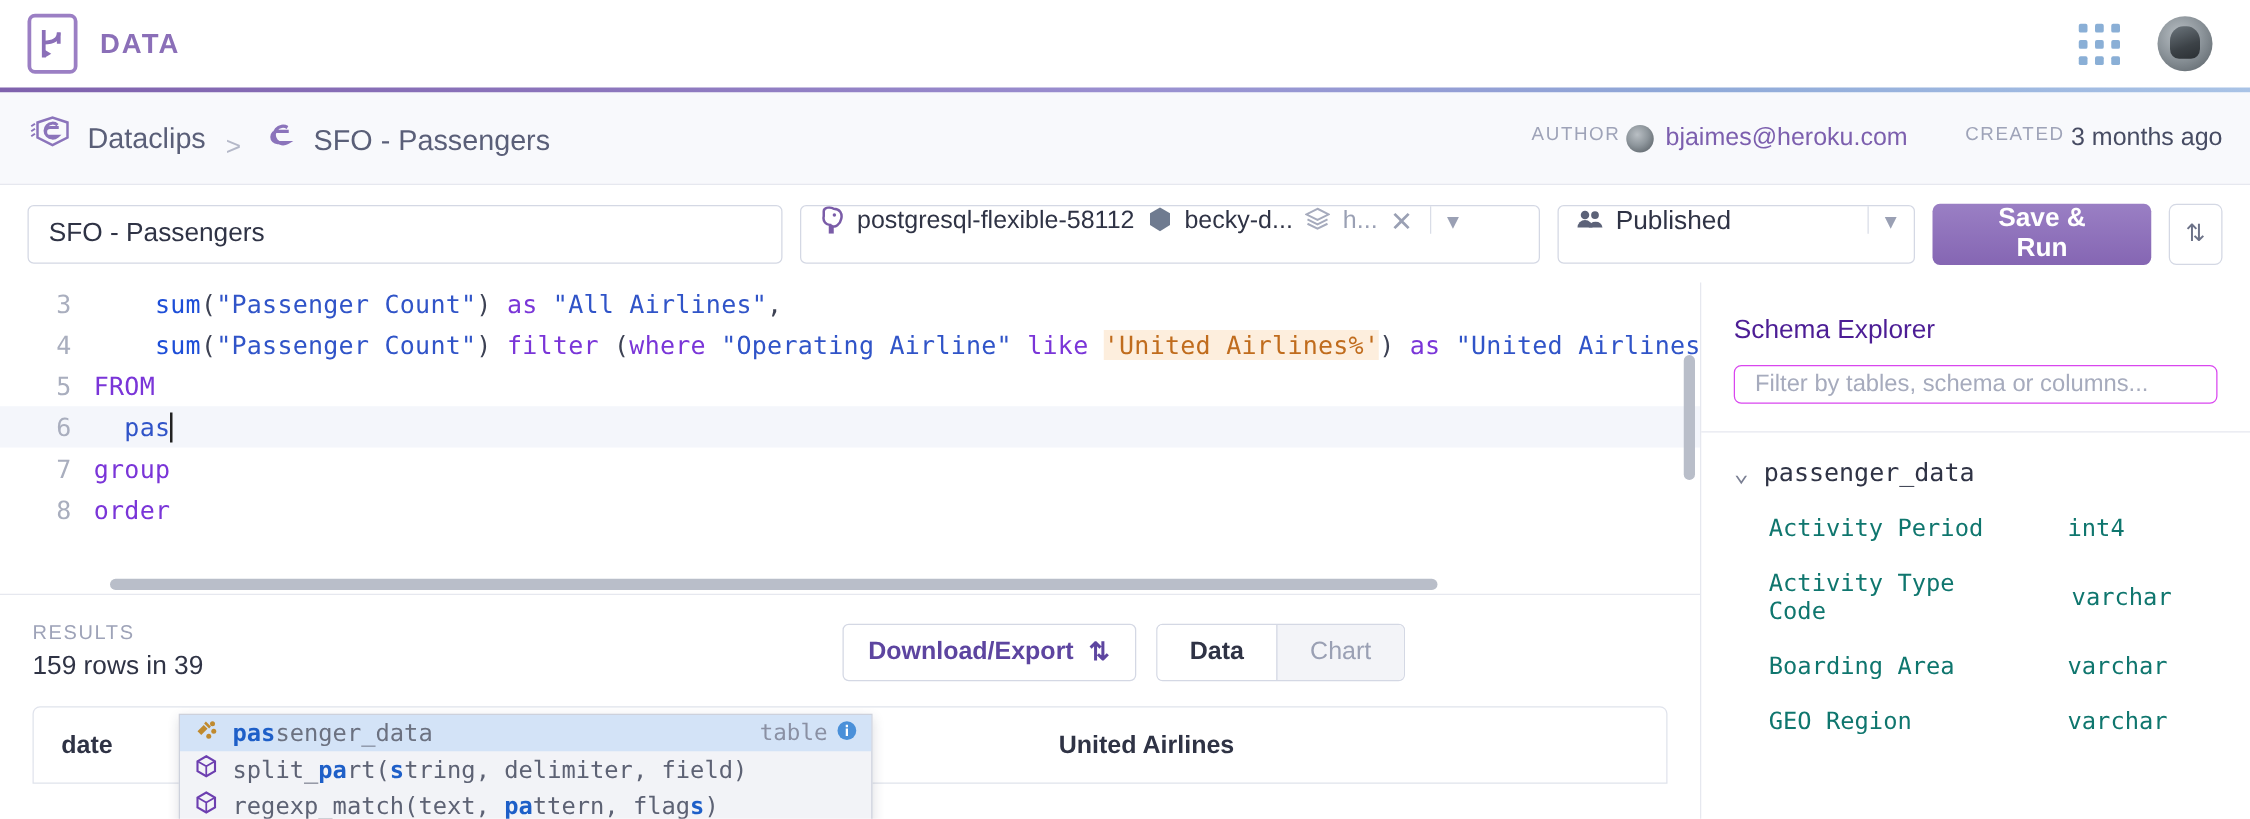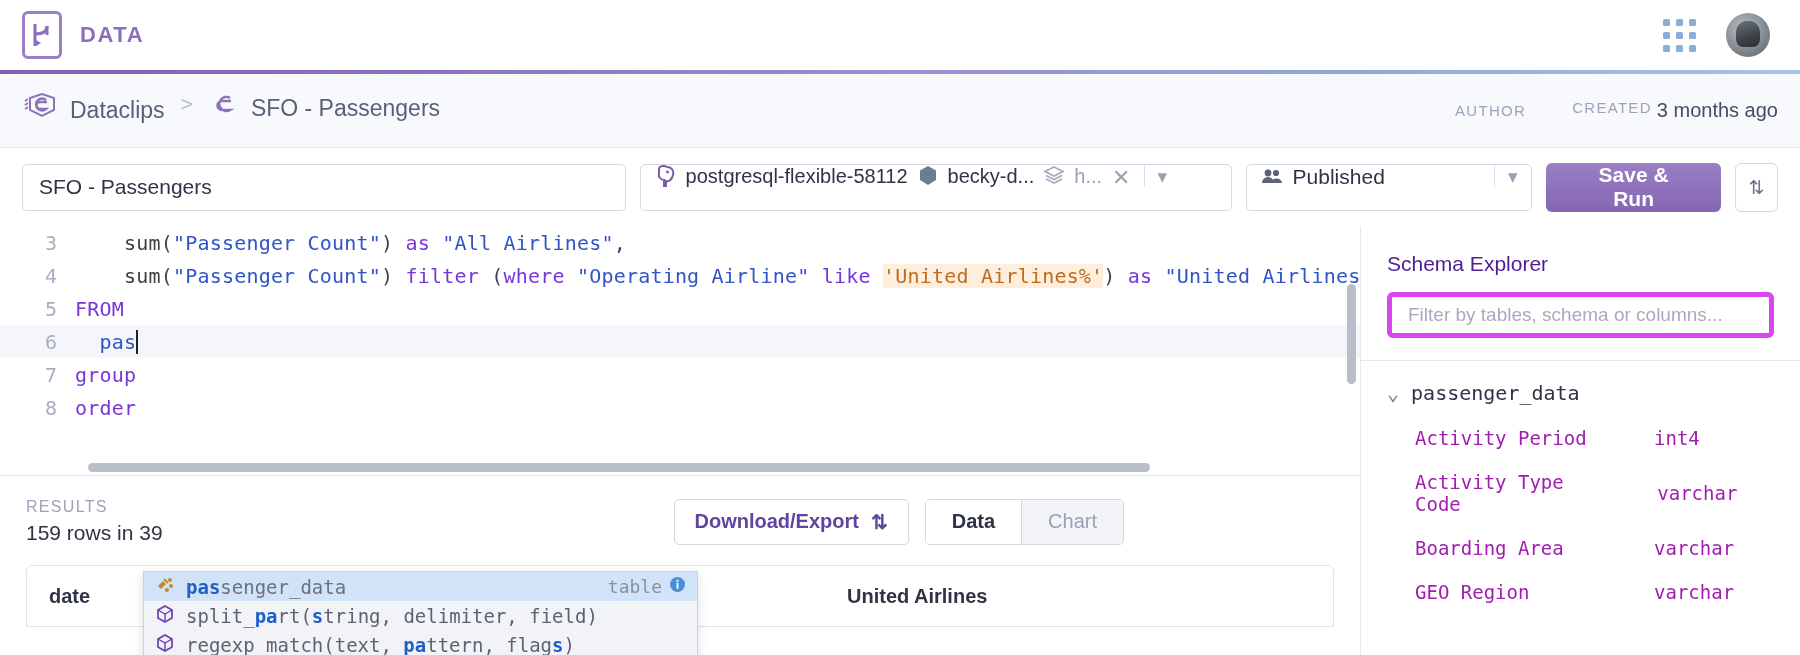--- a/index.html
+++ b/index.html
@@ -47,21 +47,21 @@
   }
 
   
   .crumbbar {
     height: 74px; width: 100%;
     background: #f8f9fc;
     display: flex; align-items: center; justify-content: space-between;
     padding: 0 22px 0 22px;
     border-bottom: 1px solid #e6e8ef;
   }
-  .crumbs { display: flex; align-items: flex-start; gap: 12px; }
+  .crumbs { display: flex; align-items: flex-end; gap: 12px; }
   .crumb-link {
     display: flex; align-items: center; gap: 12px;
     font-size: 23px; color: #5a5f78; cursor: pointer;
   }
   .crumb-sep { font-size: 21px; color: #b4b8c8; margin: 0 4px; }
   .meta-right { display: flex; align-items: center; gap: 46px; }
   .meta-col { display: flex; flex-direction: row; gap: 5px; }
   .meta-label {
     font-size: 15px; letter-spacing: 1.3px; color: #9ea3b8; text-transform: uppercase;
   }
@@ -125,21 +125,21 @@
     border-bottom: 1px solid #e6e8ef;
   }
   .code-row { display: flex; height: 33px; align-items: center; }
   .code-row.active { background: #f4f6fb; }
   .ln {
     width: 75px; text-align: right; padding-right: 18px;
     color: #a9aebe; font-size: 20px; flex: none;
   }
   .code { font-size: 20px; white-space: pre; color: #3d4254; letter-spacing: 0.2px; }
   .kw { color: #7a35d8; }
-  .fn { color: #404040; }
+  .fn { color: #1d4ed8; }
   .str { color: #3054c8; }
   .strlit { color: #c06c1d; background: #fdeedd; }
   .op { color: #3d4254; }
   .caret {
     display: inline-block; width: 2px; height: 24px; background: #222; vertical-align: -5px;
   }
   .editor-vscroll {
     position: absolute; right: 4px; top: 58px; width: 9px; height: 100px;
     background: #b9bec9; border-radius: 5px;
   }
@@ -192,34 +192,34 @@
   }
   .th { font-size: 20px; color: #2f3345; font-weight: bold; }
 
   
   .schema {
     width: 440px; height: 430px; border-left: 1px solid #e6e8ef;
     padding: 26px 26px 0 26px; background: #fff;
   }
   .schema-title { font-size: 21px; color: #4c1d95; margin-bottom: 16px; }
   .schema-filter {
-    width: 100%; height: 46px; border: 5px solid #d946ef; border-radius: 6px;
+    width: 100%; height: 31px; border: 1px solid #d946ef; border-radius: 6px;
     font-size: 19px; padding: 0 16px; color: #2f3345;
     font-family: "Liberation Sans", sans-serif;
   }
   .schema-filter::placeholder { color: #a6abbd; }
   .schema-div { height: 1px; background: #e6e8ef; margin: 22px -26px 0 -26px; }
   .tbl-row {
     display: flex; align-items: center; gap: 12px; margin-top: 20px;
     font-family: "DejaVu Sans Mono", monospace; font-size: 20px; color: #2f3345; cursor: pointer;
   }
   .col-row {
     display: flex; align-items: center; justify-content: space-between;
     margin-top: 22px; padding-left: 28px;
-    font-family: "DejaVu Sans Mono", monospace; font-size: 19px; color: #a21caf; gap: 42px;
+    font-family: "DejaVu Sans Mono", monospace; font-size: 19px; color: #0f766e; gap: 42px;
   }
   .col-type { width: 120px; }
 </style>
 </head>
 <body>
 
 <div class="app">
 
   <div class="topbar">
     <div class="brand">
@@ -269,20 +269,24 @@
           <svg width="30" height="28" viewBox="0 0 30 28">
             <path d="M21 6 a7 7 0 1 0 0 12 l-8 0 a4.5 4.5 0 0 1 0 -9 l9 0" fill="none" stroke="#8b74bb" stroke-width="2.6"></path>
           </svg>
         </span>
         <span>SFO - Passengers</span>
       </div>
     </div>
     <div class="meta-right">
       <div class="meta-col">
         <span class="meta-label">AUTHOR</span>
+        <span class="meta-value author">
+          <span class="avatar-xs"></span>
+          <span>bjaimes@heroku.com</span>
+        </span>
       </div>
       <div class="meta-col">
         <span class="meta-label">CREATED</span>
         <span class="meta-value">3 months ago</span>
       </div>
     </div>
   </div>
 
   <div class="toolbar">
     <input class="name-input" value="SFO - Passengers" placeholder="Dataclip name" style="">

